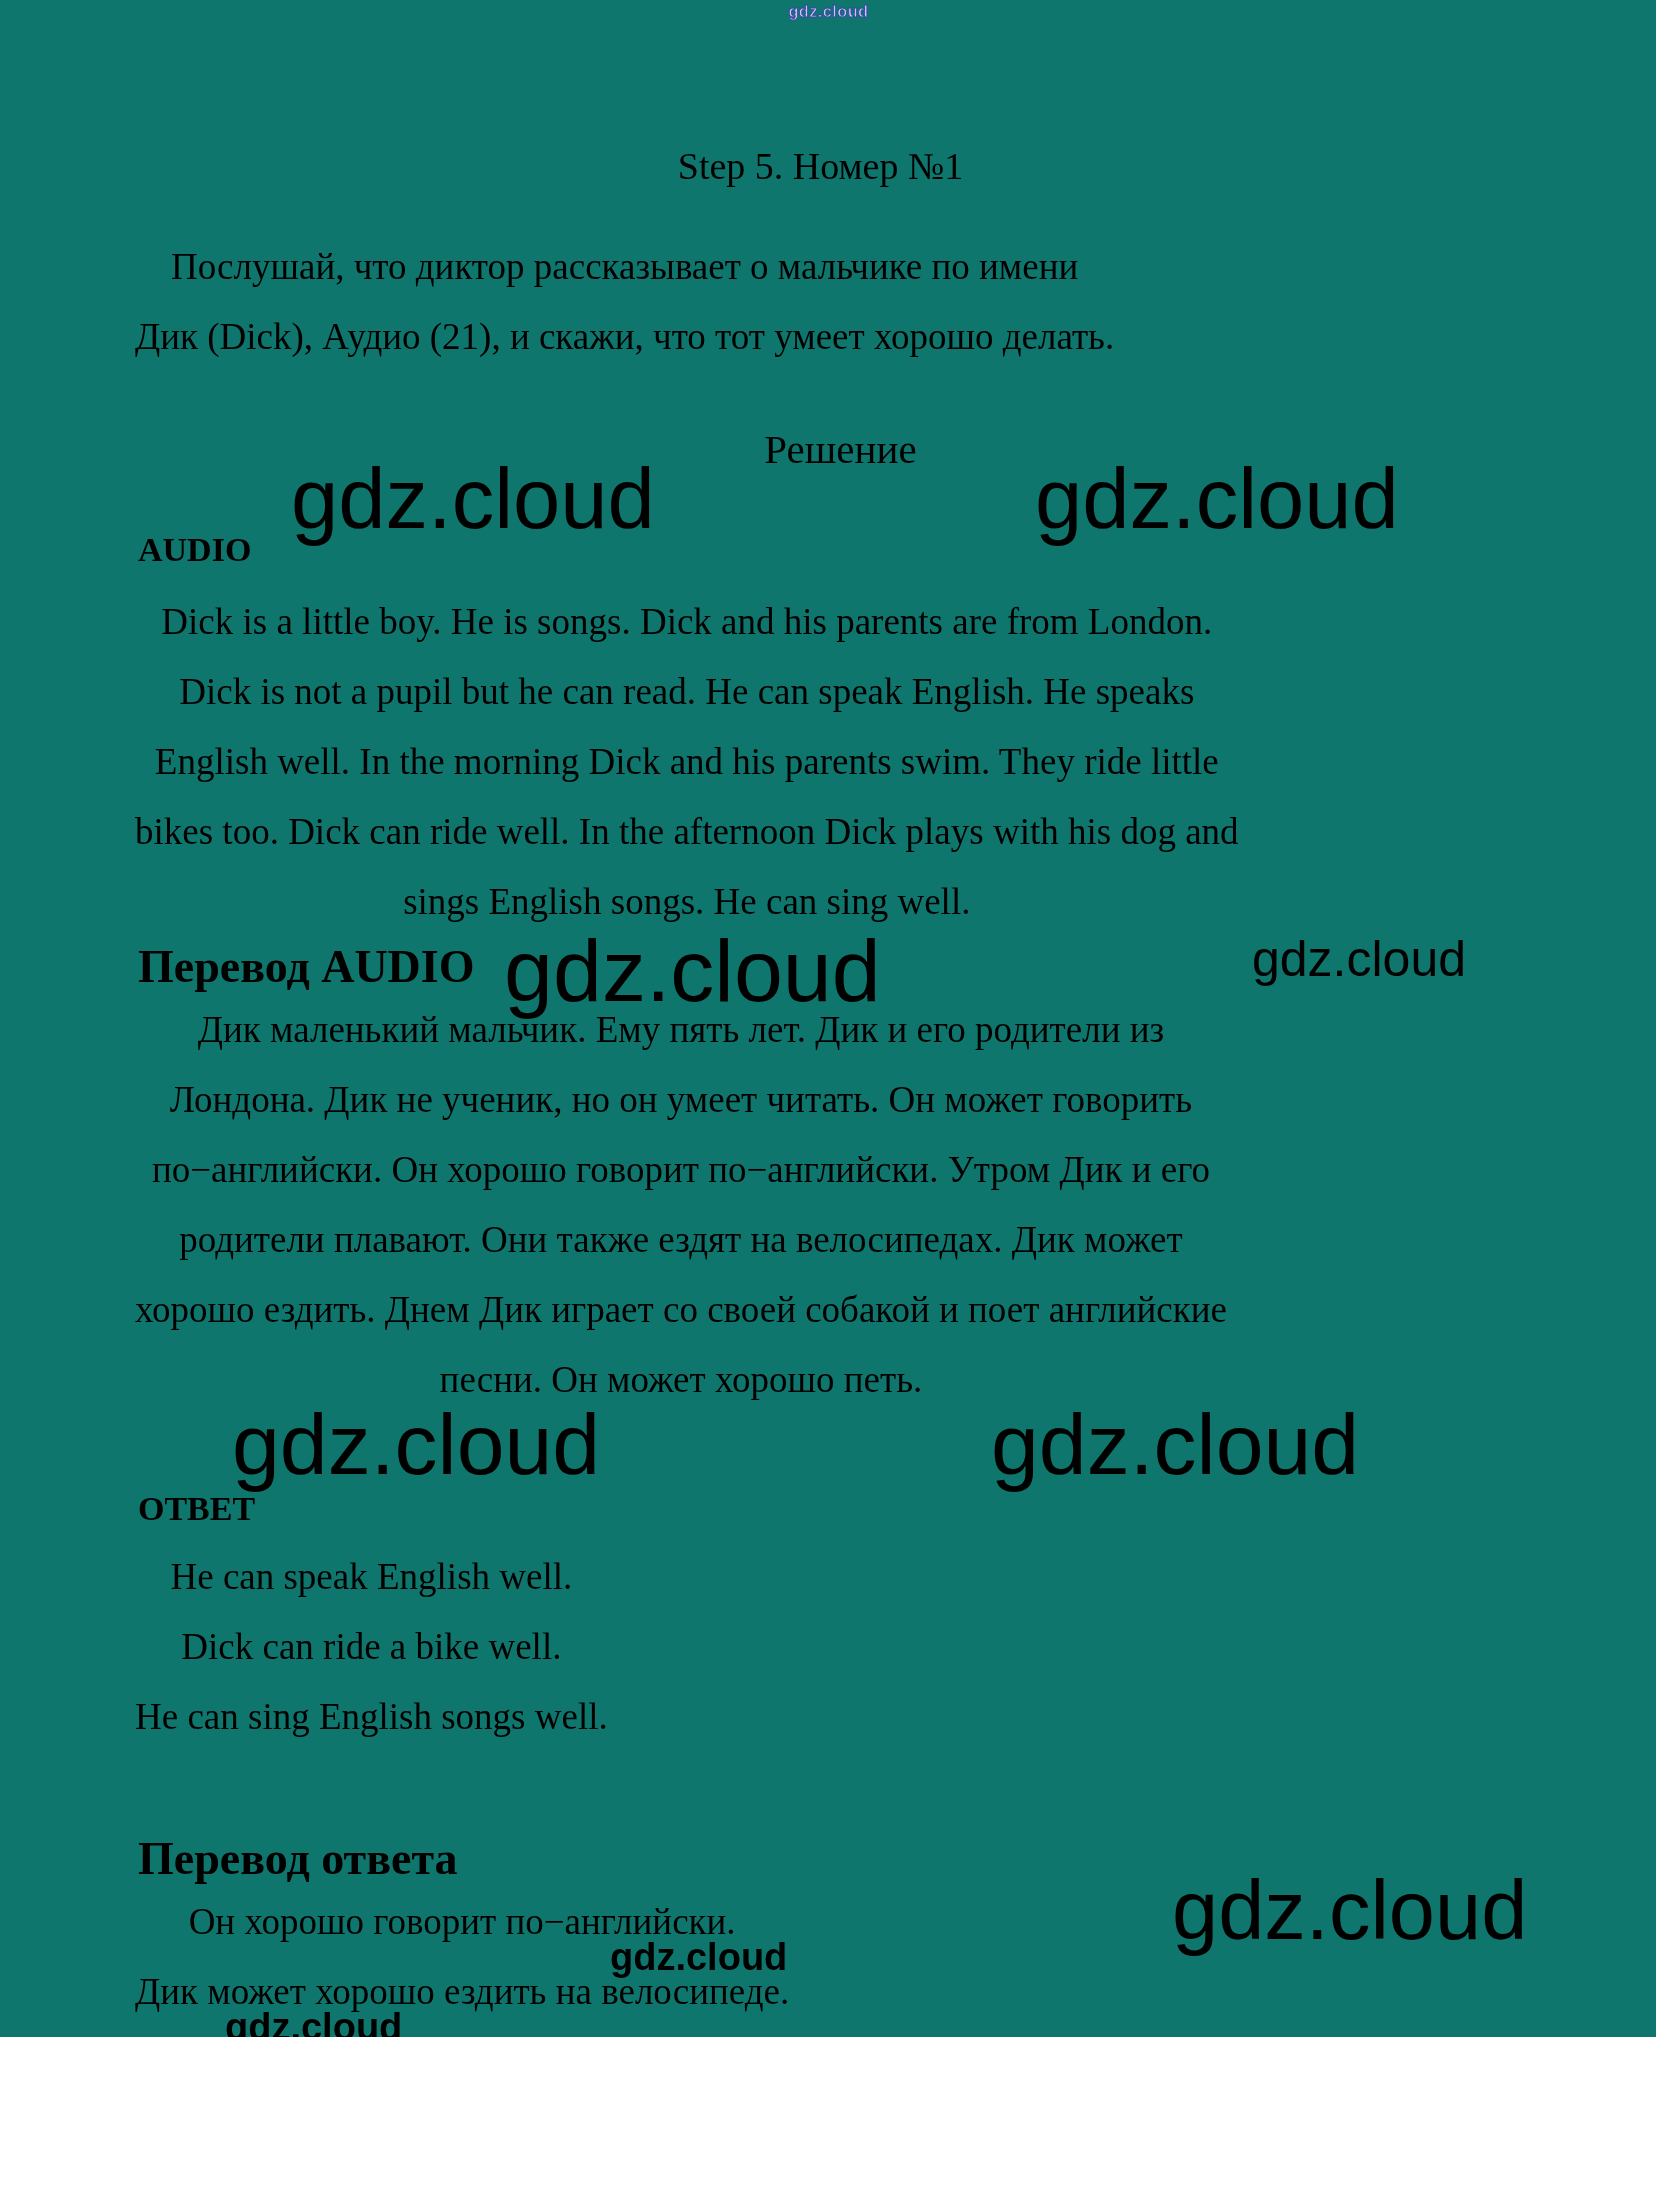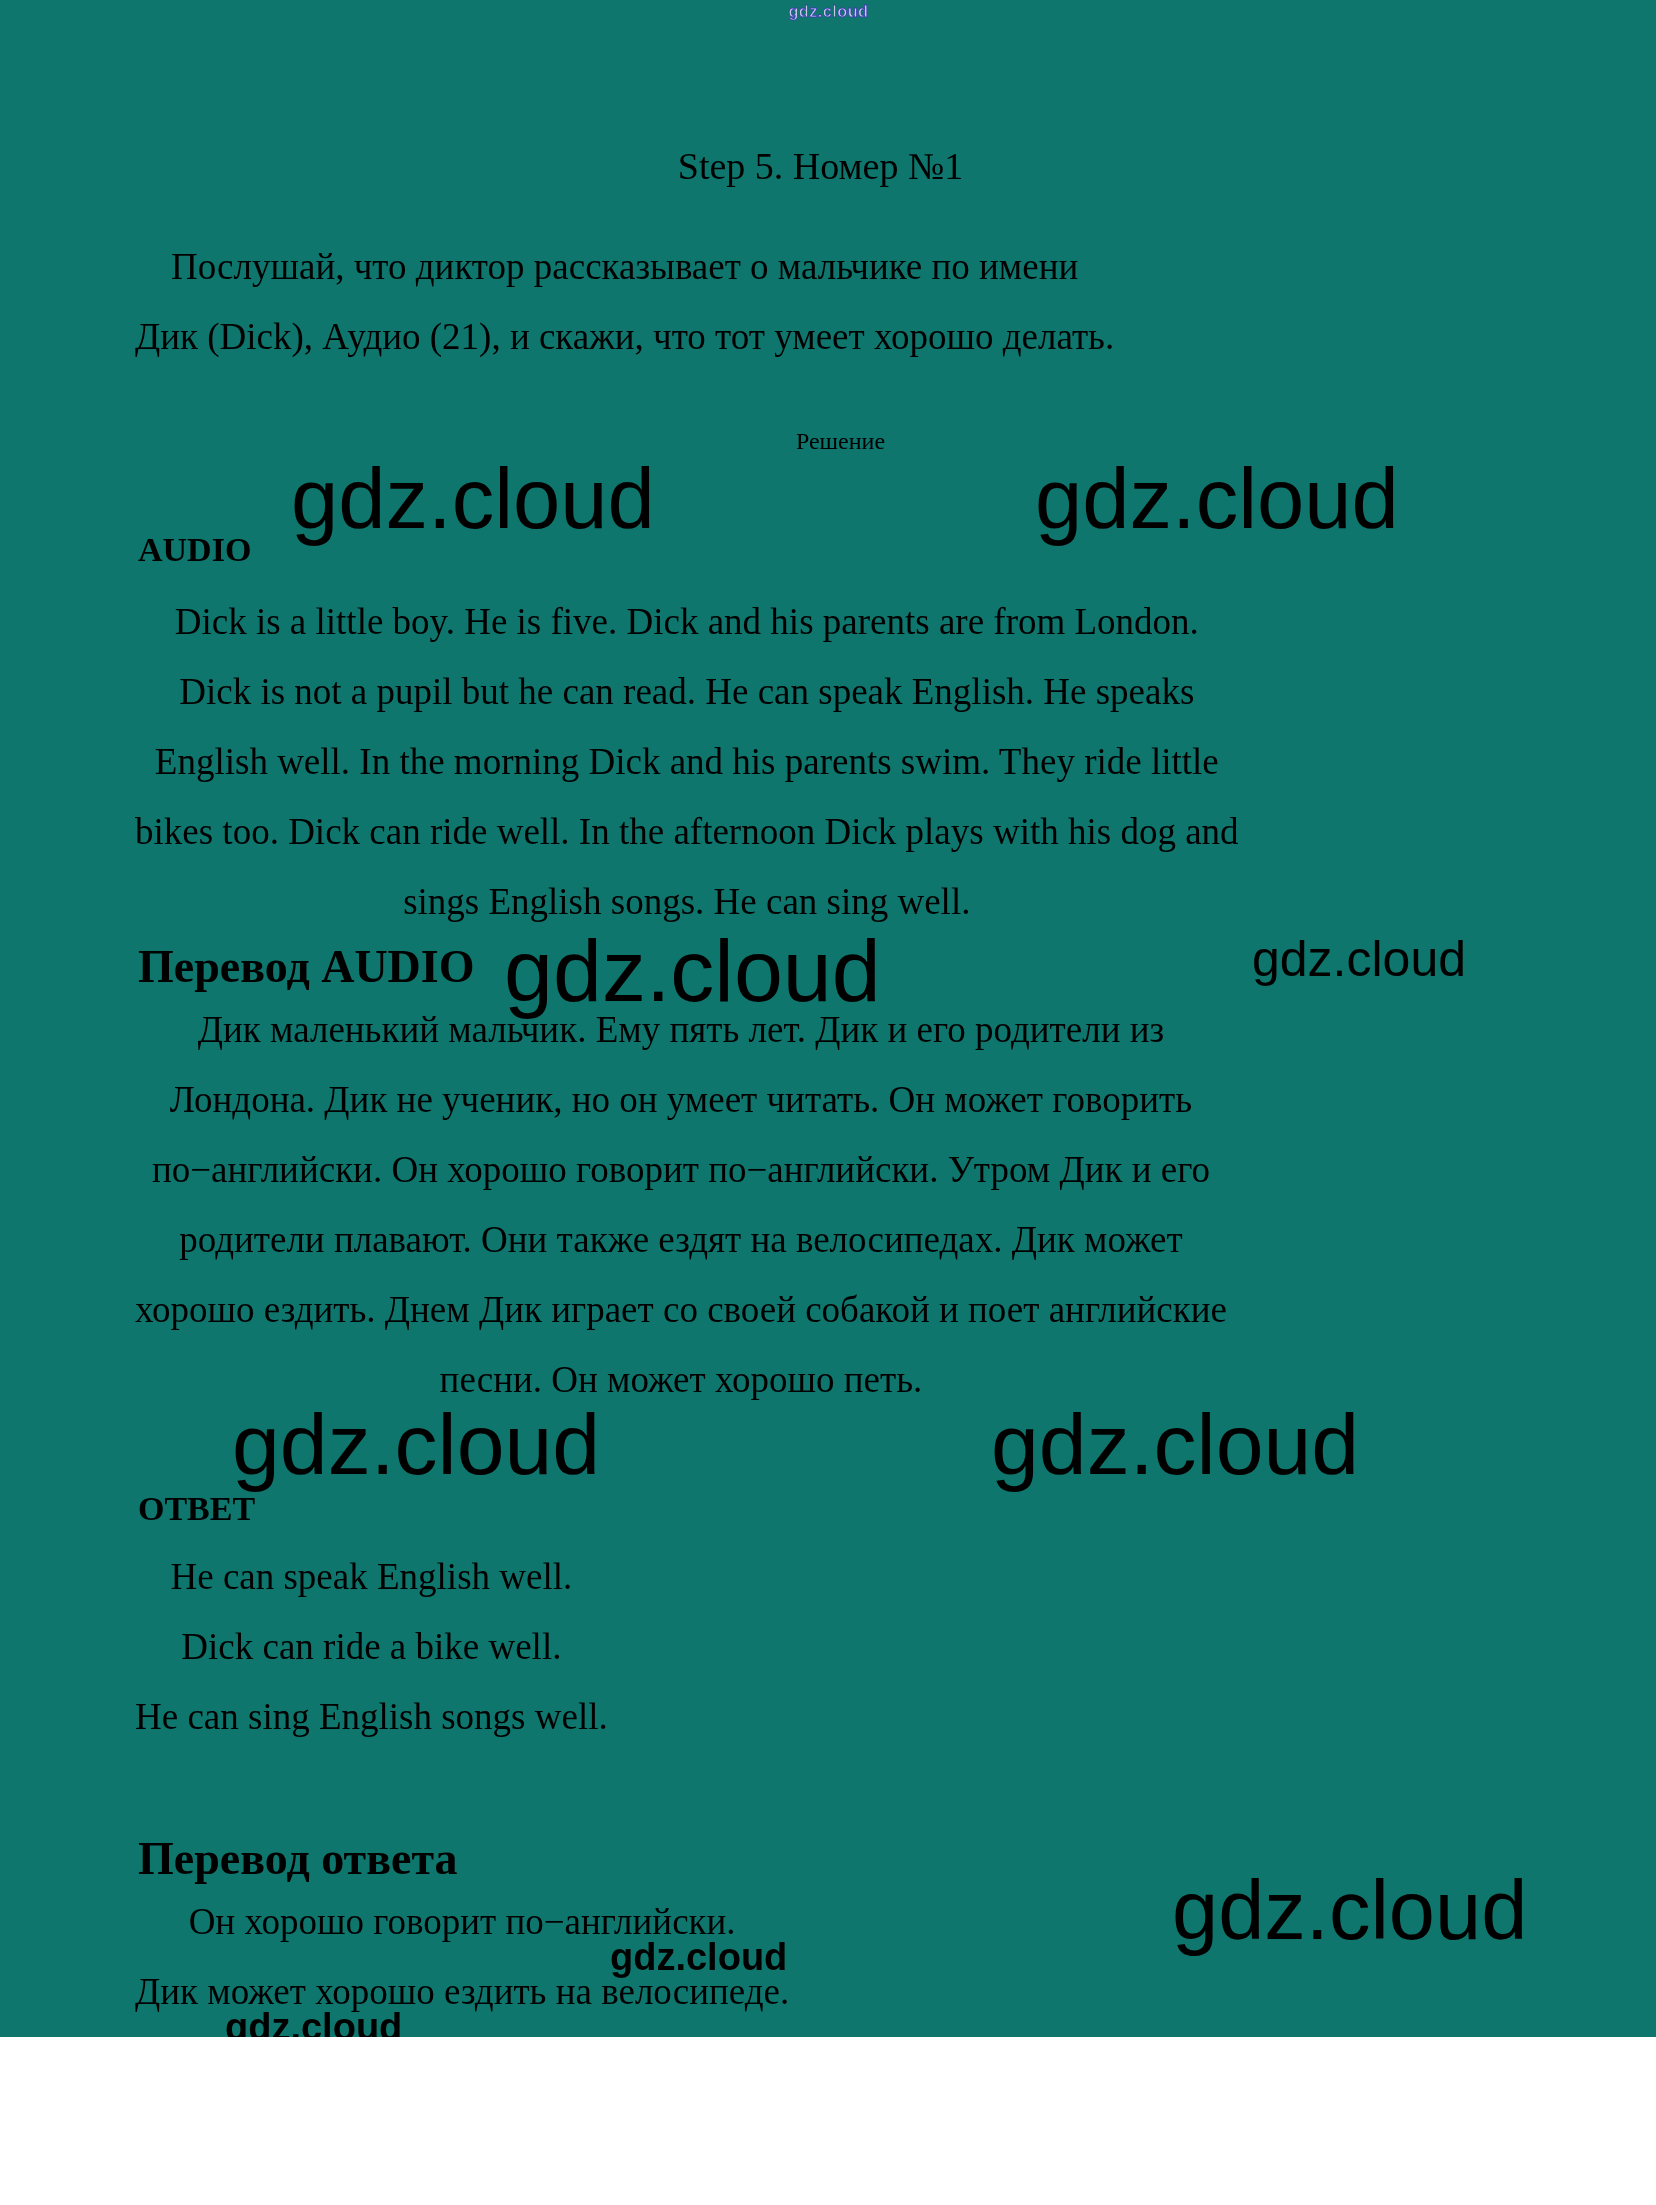--- a/index.html
+++ b/index.html
@@ -54,21 +54,21 @@
     font-size: 37px;
     line-height: 70px;
     white-space: nowrap;
   }
   .para > div { height: 70px; text-align: center; }
 
   .heading-center {
     position: absolute;
     top: 429px; left: 0; right: 0;
     text-align: center;
-    font-size: 24px;
+    font-size: 41px;
     line-height: 1;
     margin-left: 24px;
   }
   .heading-bold {
     position: absolute;
     left: 138px;
     font-size: 34px;
     font-weight: bold;
     line-height: 1;
     white-space: nowrap;
@@ -96,21 +96,21 @@
     <div>Дик (Dick), Аудио (21), и скажи, что тот умеет хорошо делать.</div>
   </div>
 
   <div class="heading-center">Решение</div>
 
   <div class="wm wm-xl" style="left:291px; top:456px;">gdz.cloud</div>
   <div class="wm wm-xl" style="left:1035px; top:456px;">gdz.cloud</div>
 
   <div class="heading-bold" style="top:533px;">AUDIO</div>
   <div class="para" style="top:587px;">
-    <div>Dick is a little boy. He is five. Dick and his parents are from London.</div>
+    <div>Dick is a little boy. He is songs. Dick and his parents are from London.</div>
     <div>Dick is not a pupil but he can read. He can speak English. He speaks</div>
     <div>English well. In the morning Dick and his parents swim. They ride little</div>
     <div>bikes too. Dick can ride well. In the afternoon Dick plays with his dog and</div>
     <div>sings English songs. He can sing well.</div>
   </div>
 
   <div class="heading-bold-italic" style="top:944px;">Перевод AUDIO</div>
   <div class="wm wm-xxl" style="left:504px; top:927px;">gdz.cloud</div>
   <div class="wm wm-md" style="left:1252px; top:934px;">gdz.cloud</div>
 

